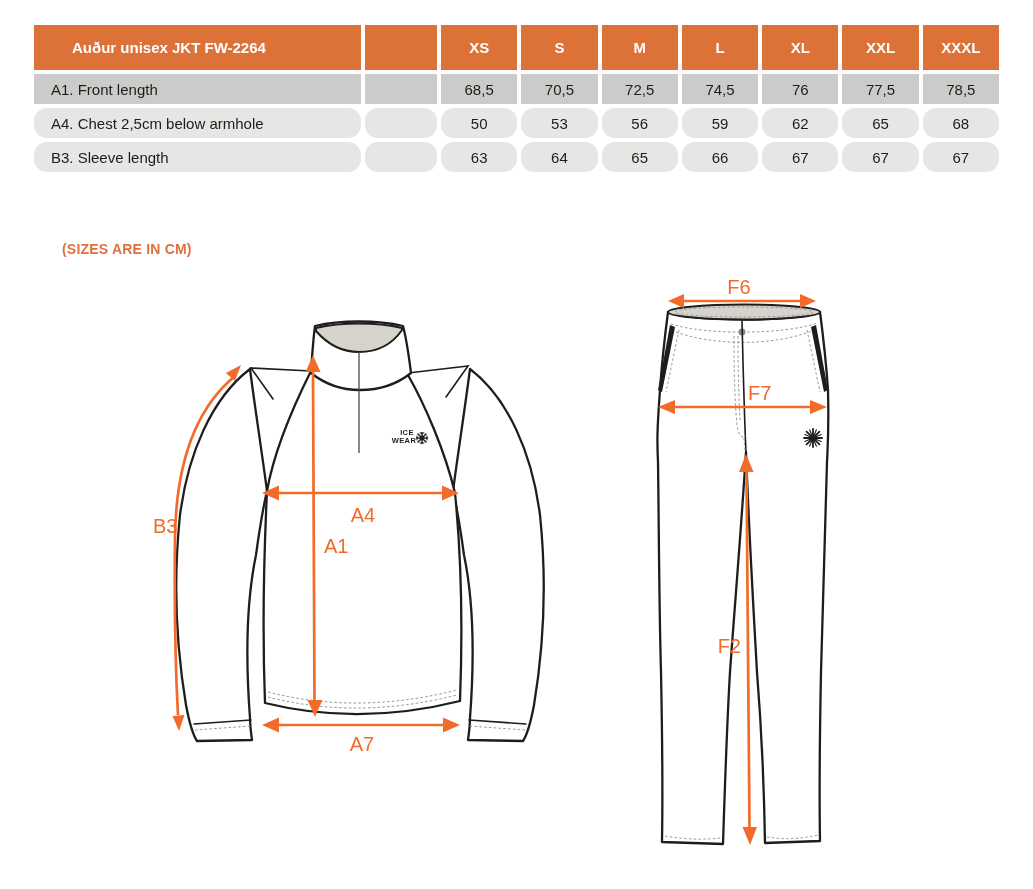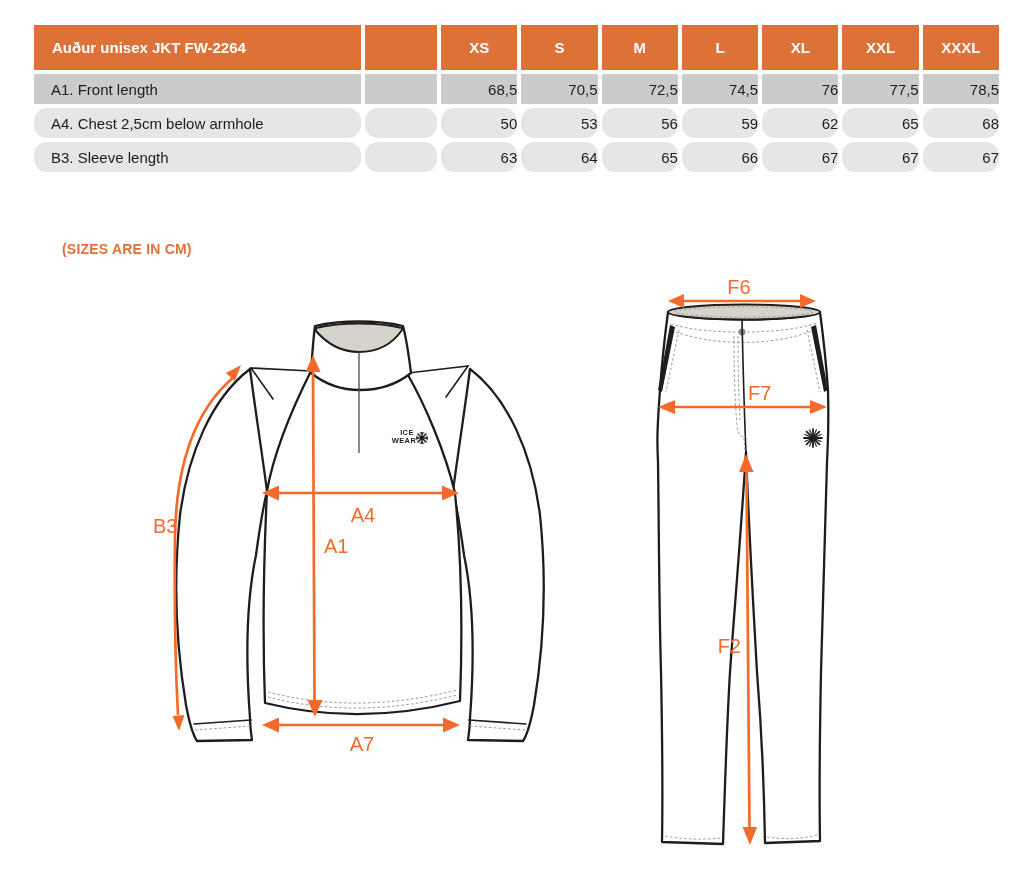--- a/index.html
+++ b/index.html
@@ -5,22 +5,22 @@
   html,body{margin:0;padding:0;background:#ffffff;}
   body{width:1033px;height:889px;position:relative;overflow:hidden;
        font-family:"Liberation Sans",sans-serif;color:#1d1d1b;}
 
   
   .size-table{position:absolute;left:30px;top:21px;width:973px;
               border-collapse:separate;border-spacing:4px;table-layout:fixed;}
   .size-table th,.size-table td{font-size:15px;text-align:center;vertical-align:middle;
               padding:0;white-space:nowrap;overflow:hidden;}
   .size-table thead th{background:#dd7239;color:#ffffff;font-weight:bold;height:45px;}
-  .size-table thead th.title-cell{text-align:left;padding-left:18px;font-size:15px;}
-  .size-table tbody td{height:30px;color:#1d1d1b;text-align:right;}
+  .size-table thead th.title-cell{text-align:left;padding-left:38px;font-size:15px;}
+  .size-table tbody td{height:30px;color:#1d1d1b;}
   .size-table tbody tr.row-dark td{background:#cbcbc9;}
   .size-table tbody tr.row-light td{background:#e6e6e4;border-radius:13px;}
   .size-table td.label-cell{text-align:left;padding-left:17px;}
 
   .units-note{position:absolute;left:62px;top:241px;color:#e0703c;
               font-size:14px;font-weight:bold;letter-spacing:.2px;}
 
   
   .jacket-svg{position:absolute;left:150px;top:293px;width:440px;height:470px;}
   .pants-svg{position:absolute;left:635px;top:280px;width:270px;height:578px;}

